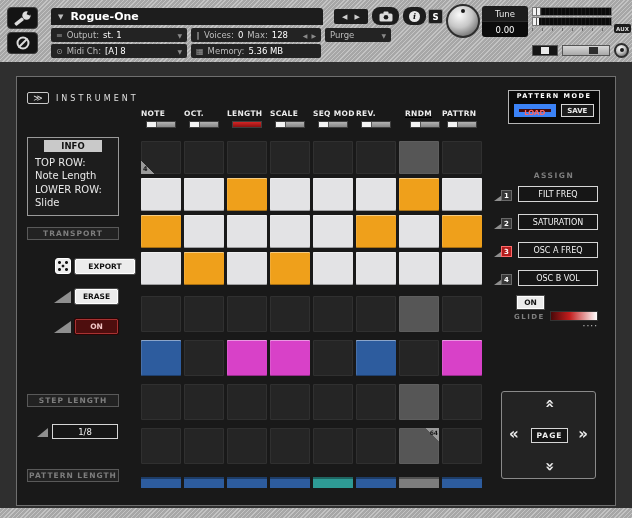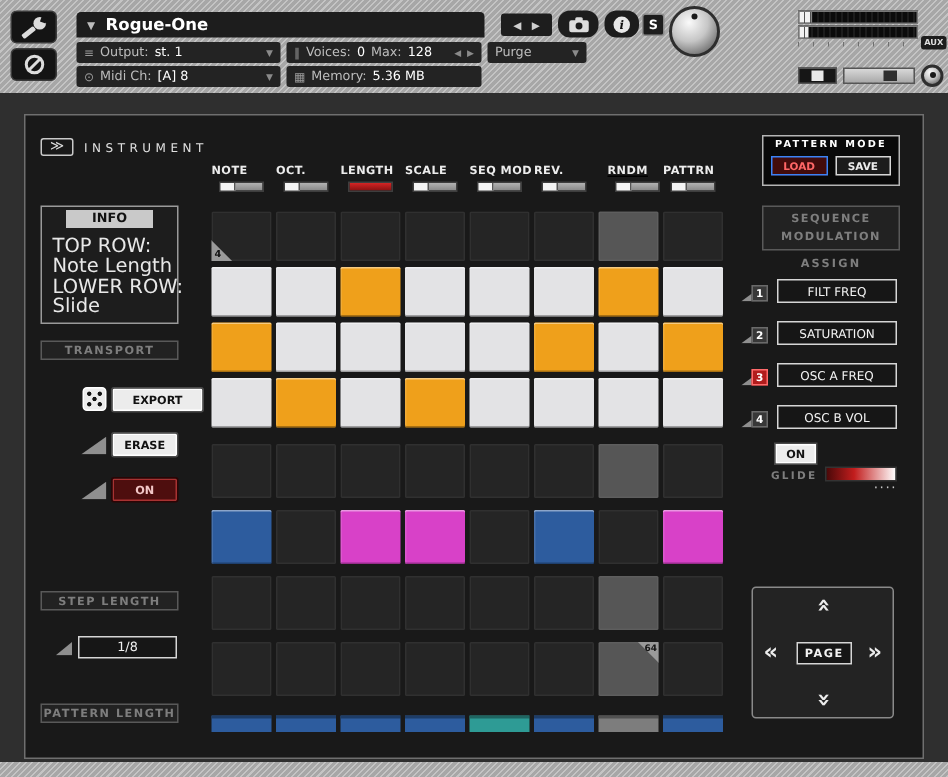--- a/index.html
+++ b/index.html
@@ -53,21 +53,21 @@
   
   .panel-bg{left:0;top:62px;width:632px;height:446px;background:#2f2f2f}
   .panel-inner{left:16px;top:76px;width:600px;height:430px;background:#191919;border:1px solid #6f6f6f}
   .logo-badge{position:absolute;left:27px;top:92px;width:22px;height:12px;border:1px solid #c9c9c9;border-radius:2px;
     color:#dcdcdc;font-size:9px;line-height:10px;text-align:center}
   .logo-text{position:absolute;left:56px;top:94px;color:#e0e0e0;font-size:8px;letter-spacing:3px}
 
   .pm-box{position:absolute;left:508px;top:90px;width:92px;height:34px;background:#090909;border:1px solid #b5b5b5}
   .pm-title{height:11px;color:#fff;font-size:6.5px;font-weight:bold;letter-spacing:1.5px;text-align:center;line-height:11px}
   .pm-btns{display:flex;gap:5px;padding:2px 5px}
-  .pm-load{flex:1;height:13px;background:#420c0c;border:1px solid #3b82f6;color:#ff6666;font-size:7px;font-weight:bold}
+  .pm-load{flex:1;height:13px;background:#420c0c;border:5px solid #3b82f6;color:#ff6666;font-size:7px;font-weight:bold}
   .pm-save{flex:1;height:13px;background:#1c1c1c;border:1px solid #d6d6d6;color:#ececec;font-size:7px;font-weight:bold}
 
   .colhead{position:absolute;top:0;width:40px;text-align:left}
   .collabel{font-size:7.5px;font-weight:bold;color:#ececec;letter-spacing:.3px;white-space:nowrap}
   .colslider{width:30px;height:7px;margin:3px auto 0;border:1px solid #3e3e3e;position:relative;cursor:pointer}
   .colslider.gray{background:linear-gradient(180deg,#b2b2b2,#888)}
   .colslider.gray::after{content:"";position:absolute;left:0;top:0;width:9px;height:100%;background:#f4f4f4;border-right:1px solid #555}
   .colslider.red{background:linear-gradient(180deg,#d42525,#8a1111)}
 
   .cell{position:absolute;border-radius:1px;cursor:pointer}
@@ -75,21 +75,21 @@
   .cell.raised{box-shadow:inset 0 1px 0 rgba(255,255,255,.45),inset 0 -1px 0 rgba(0,0,0,.3),inset 1px 0 0 rgba(255,255,255,.12)}
   .badge{position:absolute;width:14px;height:14px;pointer-events:none}
   .badge.bl{left:0;bottom:0;background:linear-gradient(to top right,#9a9a9a 48%,transparent 50%)}
   .badge.bl span{position:absolute;left:2px;bottom:1px;font-size:6.5px;font-weight:bold;color:#141414}
   .badge.tr{right:0;top:0;background:linear-gradient(to bottom left,#9a9a9a 48%,transparent 50%)}
   .badge.tr span{position:absolute;right:1px;top:1px;font-size:6px;font-weight:bold;color:#141414}
   .bbar{position:absolute;top:0;width:40px;height:11px;box-shadow:inset 0 2px 0 rgba(0,0,0,.35);cursor:pointer}
 
   .info-box{border:1px solid #9a9a9a;background:#1d1d1d}
   .info-tab{background:#c9c9c9;color:#111;font-size:8.5px;font-weight:bold;display:flex;align-items:center;justify-content:center}
-  .info-line{color:#e8e8e8;font-size:13px;white-space:nowrap}
+  .info-line{color:#e8e8e8;font-size:10px;white-space:nowrap}
   .ghost-label{background:#222;border:1px solid #595959;color:#7e7e7e;font-size:7.5px;font-weight:bold;letter-spacing:1px;
     display:flex;align-items:center;justify-content:center;white-space:nowrap}
   .white-btn{background:#ececec;border:1px solid #fff;outline:1px solid #4a4a4a;border-radius:1px;color:#111;
     font-size:7.5px;font-weight:bold;display:flex;align-items:center;justify-content:center}
   .red-btn{background:#4e0e0e;border:1px solid #a83232;outline:1px solid #2a0505;border-radius:1px;color:#f2c7c7;
     font-size:7.5px;font-weight:bold;display:flex;align-items:center;justify-content:center}
   .frame-box{background:#161616;border:1px solid #d6d6d6;color:#f2f2f2;display:flex;align-items:center;justify-content:center;
     font-size:8.5px}
   .wedge{clip-path:polygon(0 100%,100% 0,100% 100%);background:#8f8f8f}
   .dice{background:#ececec;border:1px solid #fff;border-radius:3px;
@@ -163,20 +163,24 @@
         <circle cx="7" cy="6.3" r="2.3" fill="#1a1a1a"></circle>
       </svg>
     </div>
     <div class="pill" style="left:403px;top:7px;width:23px;height:18px">
       <span class="info-circle">i</span>
     </div>
 
     <div class="s-btn">S</div>
     <div class="knob" style="left:446px;top:4px;width:34px;height:34px"></div>
 
+    <div class="abs" style="left:482px;top:6px;width:46px;height:32px">
+      <div class="tune-label">Tune</div>
+      <div class="tune-value">0.00</div>
+    </div>
 
     <div class="meter" style="left:532px;top:7px;width:80px;height:9px">
       <div class="mfill" style="width:8px"></div>
     </div>
     <div class="meter" style="left:532px;top:17px;width:80px;height:9px">
       <div class="mfill" style="width:6px"></div>
     </div>
     <div class="mscale" style="left:532px;top:28px;width:80px;height:3px"></div>
     <div class="aux-btn" style="left:614px;top:24px;width:17px;height:9px">AUX</div>
 
@@ -367,24 +371,20 @@
   <button class="abs white-btn" style="left:75px;top:289px;width:43px;height:15px">ERASE</button>
   <div class="abs wedge" style="left:54px;top:321px;width:17px;height:12px"></div>
   <button class="abs red-btn" style="left:75px;top:319px;width:43px;height:15px">ON</button>
 
   <div class="abs ghost-label" style="left:27px;top:394px;width:92px;height:13px">STEP LENGTH</div>
   <div class="abs wedge" style="left:37px;top:428px;width:11px;height:9px"></div>
   <div class="abs frame-box" style="left:52px;top:424px;width:66px;height:15px">1/8</div>
 
   <div class="abs ghost-label" style="left:27px;top:469px;width:92px;height:13px">PATTERN LENGTH</div>
 
-  <div class="abs seqmod-box" style="left:508px;top:137px;width:92px;height:30px">
-    <div>SEQUENCE</div>
-    <div>MODULATION</div>
-  </div>
   <div class="abs assign-label" style="left:508px;top:171px;width:92px;height:10px">ASSIGN</div>
   <div class="abs" style="left:494px;top:185px;width:106px;height:112px">
       <div class="slot" style="top: 0px;">
         <div class="wedge slotwedge"></div>
         <div class="slotnum">1</div>
         <div class="slotlabel">FILT FREQ</div>
       </div>
       <div class="slot" style="top: 28px;">
         <div class="wedge slotwedge"></div>
         <div class="slotnum">2</div>

